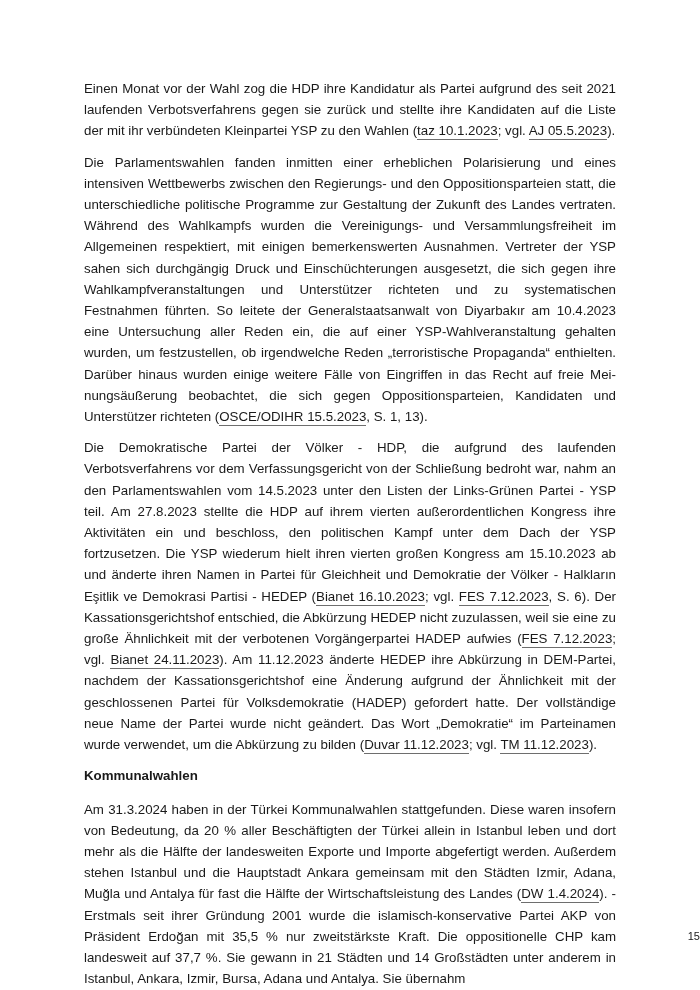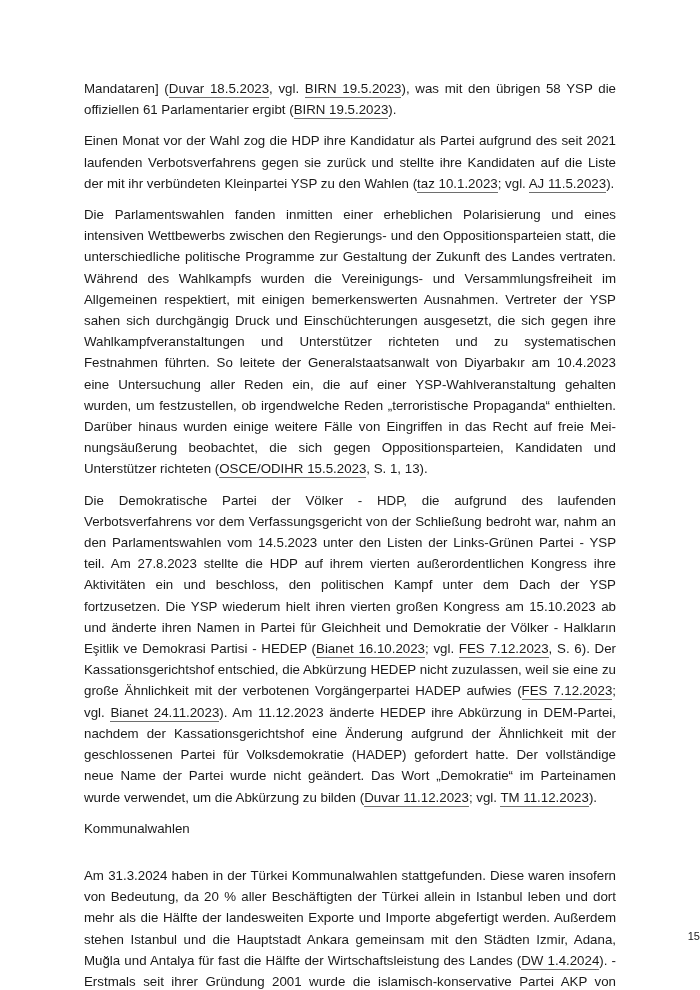--- a/index.html
+++ b/index.html
@@ -1,31 +1,30 @@
 <!DOCTYPE html>
 <html><head>
 <meta charset="utf-8">
 <style>
   html, body { margin: 0; padding: 0; background: #ffffff; }
   body { width: 700px; height: 990px; position: relative; overflow: hidden;
          font-family: "Liberation Sans", sans-serif; color: #1a1a1a; }
   .page { position: absolute; left: 84px; top: 78px; width: 532px; }
   p { margin: 0 0 10px 0; font-size: 13.3px; line-height: 21.2px; text-align: justify; hyphens: manual; }
-  h3 { margin: 0 0 26px 0; font-size: 13.3px; line-height: 21.2px; font-weight: normal; }
+  h3 { margin: 0 0 12px 0; font-size: 13.3px; line-height: 21.2px; font-weight: bold; }
   a.ref { color: #1a1a1a; text-decoration: none; border-bottom: 1px solid #6e6e6e; padding-bottom: 1px; }
   b { font-weight: normal; }
   .page-number { position: absolute; left: 0; right: 0; top: 930px; text-align: right; font-size: 11px; }
 </style>
 </head>
 <body>
 
 <div class="page">
   <div id="body-paragraphs">
-      <p><span>Mandataren] (</span><a class="ref">Duvar 18.5.2023</a><span>, vgl. </span><a class="ref">BIRN 19.5.2023</a><span>), was mit den übrigen 58 YSP die offiziellen 61 Parlamentarier ergibt (</span><a class="ref">BIRN 19.5.2023</a><span>).</span></p>
-      <p><span>Einen Monat vor der Wahl zog die HDP ihre Kandidatur als Partei aufgrund des seit 2021 laufenden Verbotsverfahrens gegen sie zurück und stellte ihre Kandidaten auf die Liste der mit ihr verbündeten Kleinpartei YSP zu den Wahlen (</span><a class="ref">taz 10.1.2023</a><span>; vgl. </span><a class="ref">AJ 11.5.2023</a><span>).</span></p>
+      <p><span>Einen Monat vor der Wahl zog die HDP ihre Kandidatur als Partei aufgrund des seit 2021 laufenden Verbotsverfahrens gegen sie zurück und stellte ihre Kandidaten auf die Liste der mit ihr verbündeten Kleinpartei YSP zu den Wahlen (</span><a class="ref">taz 10.1.2023</a><span>; vgl. </span><a class="ref">AJ 05.5.2023</a><span>).</span></p>
       <p><span>Die Parlamentswahlen fanden inmitten einer erheblichen </span><b>Polarisierung</b><span> und eines intensiven Wettbewerbs zwischen den Regierungs- und den Oppositionsparteien statt, die unterschiedliche politische Programme zur Gestaltung der Zukunft des Landes vertraten. Während des Wahl­kampfs wurden die Vereinigungs- und Versammlungsfreiheit im Allgemeinen respektiert, mit einigen bemerkenswerten Ausnahmen. Vertreter der YSP sahen sich durchgängig Druck und Einschüchterungen ausgesetzt, die sich gegen ihre Wahlkampfveranstaltungen und Unterstüt­zer richteten und zu systematischen Festnahmen führten. So leitete der Generalstaatsanwalt von Diyarbakır am 10.4.2023 eine Untersuchung aller Reden ein, die auf einer YSP-Wahlveran­staltung gehalten wurden, um festzustellen, ob irgendwelche Reden „terroristische Propaganda“ enthielten. Darüber hinaus wurden einige weitere Fälle von Eingriffen in das Recht auf freie Mei­nungsäußerung beobachtet, die sich gegen Oppositionsparteien, Kandidaten und Unterstützer richteten (</span><a class="ref">OSCE/ODIHR 15.5.2023</a><span>, S. 1, 13).</span></p>
       <p><span>Die </span><b>Demokratische Partei der Völker - HDP</b><span>, die aufgrund des laufenden Verbotsverfahrens vor dem Verfassungsgericht von der Schließung bedroht war, nahm an den Parlamentswahlen vom 14.5.2023 unter den Listen der Links-Grünen Partei - YSP teil. Am 27.8.2023 stellte die HDP auf ihrem vierten außerordentlichen Kongress ihre Aktivitäten ein und beschloss, den politischen Kampf unter dem Dach der YSP fortzusetzen. Die YSP wiederum hielt ihren vierten großen Kongress am 15.10.2023 ab und änderte ihren Namen in Partei für Gleichheit und Demokratie der Völker - Halkların Eşitlik ve Demokrasi Partisi - HEDEP (</span><a class="ref">Bianet 16.10.2023</a><span>; vgl. </span><a class="ref">FES 7.12.2023</a><span>, S. 6). Der Kassationsgerichtshof entschied, die Abkürzung HEDEP nicht zuzulassen, weil sie eine zu große Ähnlichkeit mit der verbotenen Vorgängerpartei HADEP aufwies (</span><a class="ref">FES 7.12.2023</a><span>; vgl. </span><a class="ref">Bianet 24.11.2023</a><span>). Am 11.12.2023 änderte HEDEP ihre Abkürzung in </span><b>DEM-Partei</b><span>, nachdem der Kassationsgerichtshof eine Änderung aufgrund der Ähnlichkeit mit der geschlossenen Partei für Volksdemokratie (HADEP) gefordert hatte. Der vollständige neue Name der Partei wurde nicht geändert. Das Wort „Demokratie“ im Parteinamen wurde verwendet, um die Abkürzung zu bilden (</span><a class="ref">Duvar 11.12.2023</a><span>; vgl. </span><a class="ref">TM 11.12.2023</a><span>).</span></p>
     </div>
   <h3>Kommunalwahlen</h3>
   <div id="section-paragraphs">
       <p><span>Am 31.3.2024 haben in der Türkei Kommunalwahlen stattgefunden. Diese waren insofern von Bedeutung, da 20 % aller Beschäftigten der Türkei allein in Istanbul leben und dort mehr als die Hälfte der landesweiten Exporte und Importe abgefertigt werden. Außerdem stehen Istanbul und die Hauptstadt Ankara gemeinsam mit den Städten Izmir, Adana, Muğla und Antalya für fast die Hälfte der Wirtschaftsleistung des Landes (</span><a class="ref">DW 1.4.2024</a><span>). - Erstmals seit ihrer Gründung 2001 wurde die islamisch-konservative Partei AKP von Präsident Erdoğan mit 35,5 % nur zweitstärkste Kraft. Die oppositionelle CHP kam landesweit auf 37,7 %. Sie gewann in 21 Städten und 14 Großstädten unter anderem in Istanbul, Ankara, Izmir, Bursa, Adana und Antalya. Sie übernahm</span></p>
     </div>
 </div>
 <div class="page-number">15</div>
 

